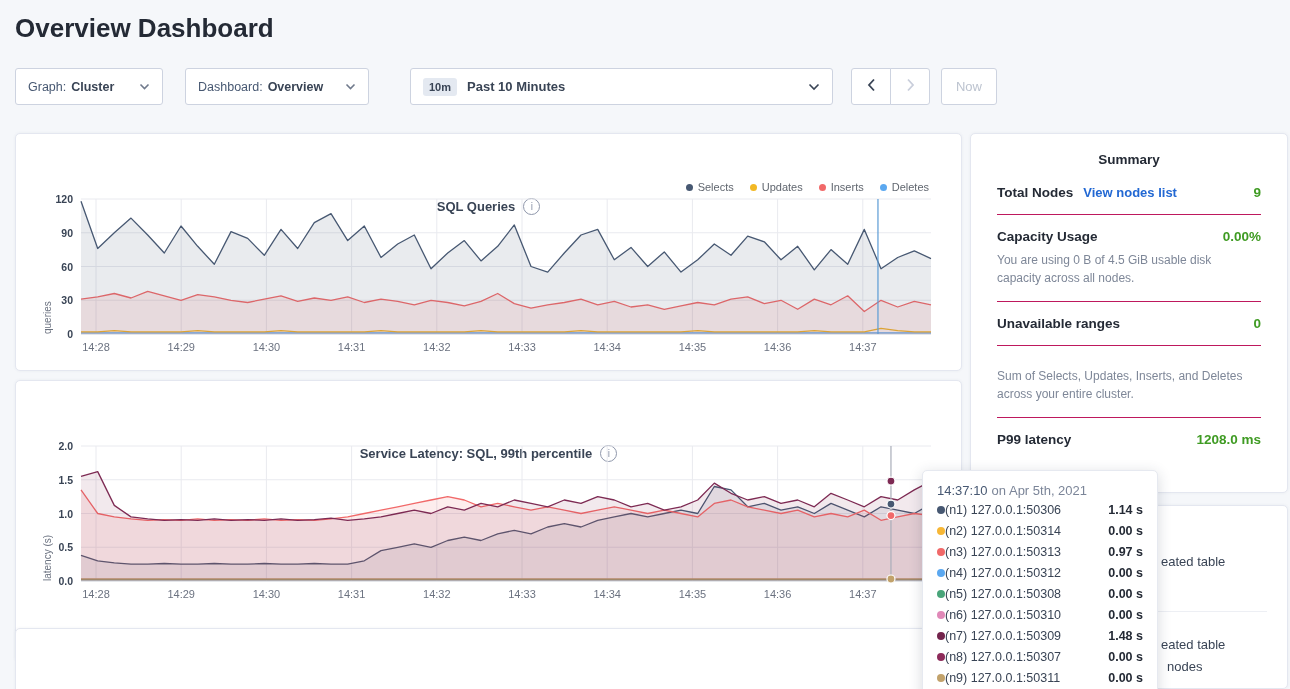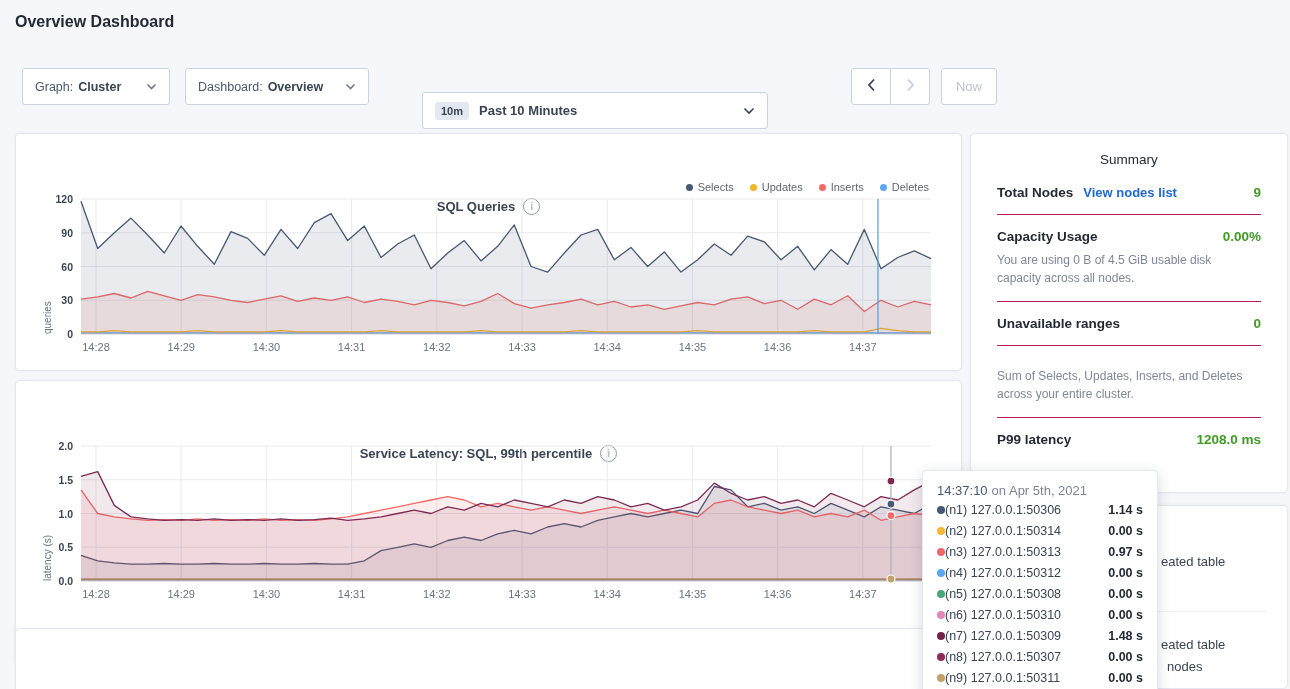--- a/index.html
+++ b/index.html
@@ -1,31 +1,31 @@
 <!DOCTYPE html>
 <html style="--green: #3f9b23; --blue: #2268d3;"><head>
 <meta charset="utf-8">
 <style>
   html,body{margin:0;padding:0;}
   body{width:1290px;height:689px;overflow:hidden;background:#f5f7fa;
        font-family:"Liberation Sans",sans-serif;color:#242a35;}
   #app{position:relative;width:1290px;height:689px;}
 
-  .page-title{position:absolute;left:15px;top:13px;font-size:16px;font-weight:700;color:#242a35;}
+  .page-title{position:absolute;left:15px;top:13px;font-size:26px;font-weight:700;color:#242a35;}
 
   
   .btn{position:absolute;top:68px;height:37px;background:#fff;border:1px solid #cdd3e0;
        border-radius:3px;display:flex;align-items:center;box-sizing:border-box;
        font-family:inherit;font-size:12.5px;color:#394455;cursor:pointer;padding:0 12px;}
   .dd-label{font-weight:400;color:#475872;}
   .dd-value{font-weight:700;margin-left:5px;}
   .chev{margin-left:auto;display:flex;align-items:center;padding-left:10px;}
-  #graph-dd{left:22px;width:148px;}
+  #graph-dd{left:15px;width:148px;}
   #dash-dd{left:185px;width:184px;}
-  #time-picker{left:422px;width:346px;margin-top:24px;}
+  #time-picker{left:410px;width:423px;}
   .time-badge{background:#e4e9f1;border-radius:3px;padding:3px 6px;font-size:11px;font-weight:700;color:#394455;}
   .time-label{font-weight:700;font-size:13px;margin-left:10px;}
   #prev-btn{left:851px;width:40px;border-radius:3px 0 0 3px;justify-content:center;padding:0;}
   #next-btn{left:890px;width:40px;border-radius:0 3px 3px 0;justify-content:center;padding:0;}
   #now-btn{left:941px;width:56px;justify-content:center;color:#bcc3cf;font-size:13px;font-weight:400;}
 
   
   .card{position:absolute;background:#fff;border:1px solid #e4e7f0;border-radius:5px;
         box-shadow:0 0 3px rgba(67,90,111,0.07);box-sizing:border-box;}
   #chart1{left:15px;top:133px;width:947px;height:238px;}
@@ -47,21 +47,21 @@
   .legend-item{display:flex;align-items:center;gap:5px;cursor:pointer;}
   .dot{width:7px;height:7px;border-radius:50%;background:#999;}
 
   .plot{position:absolute;left:65px;top:65px;width:850px;height:135px;}
   .xtick{position:absolute;top:142px;width:50px;text-align:center;font-size:11px;color:#6b7280;}
   .ytick{position:absolute;left:-40px;width:32px;text-align:right;font-size:10.5px;font-weight:700;color:#394455;}
   .yunit{position:absolute;left:26px;top:65px;height:135px;writing-mode:vertical-lr;
          transform:rotate(180deg);font-size:10px;color:#6b7280;display:flex;align-items:center;}
 
   
-  .sum-title{padding:18px 0 4px 0;text-align:center;font-size:13.5px;font-weight:400;color:#242a35;}
+  .sum-title{padding:18px 0 4px 0;text-align:center;font-size:13.5px;font-weight:700;color:#242a35;}
   .sum-body{padding:0 26px;}
   .sum-row{padding:14px 0;border-top:1px solid #be185d;}
   .sum-row.first{border-top:none;}
   .sum-line{display:flex;align-items:baseline;}
   .sum-label{font-size:13.5px;font-weight:700;color:#242a35;}
   .sum-link{font-size:13px;font-weight:700;color:var(--blue);margin-left:10px;text-decoration:none;cursor:pointer;}
   .sum-value{margin-left:auto;font-size:13.5px;font-weight:700;color:var(--green);}
   .sum-desc{margin:7px 0 0 0;font-size:12px;line-height:1.5;color:#7e8798;max-width:250px;}
 
   

